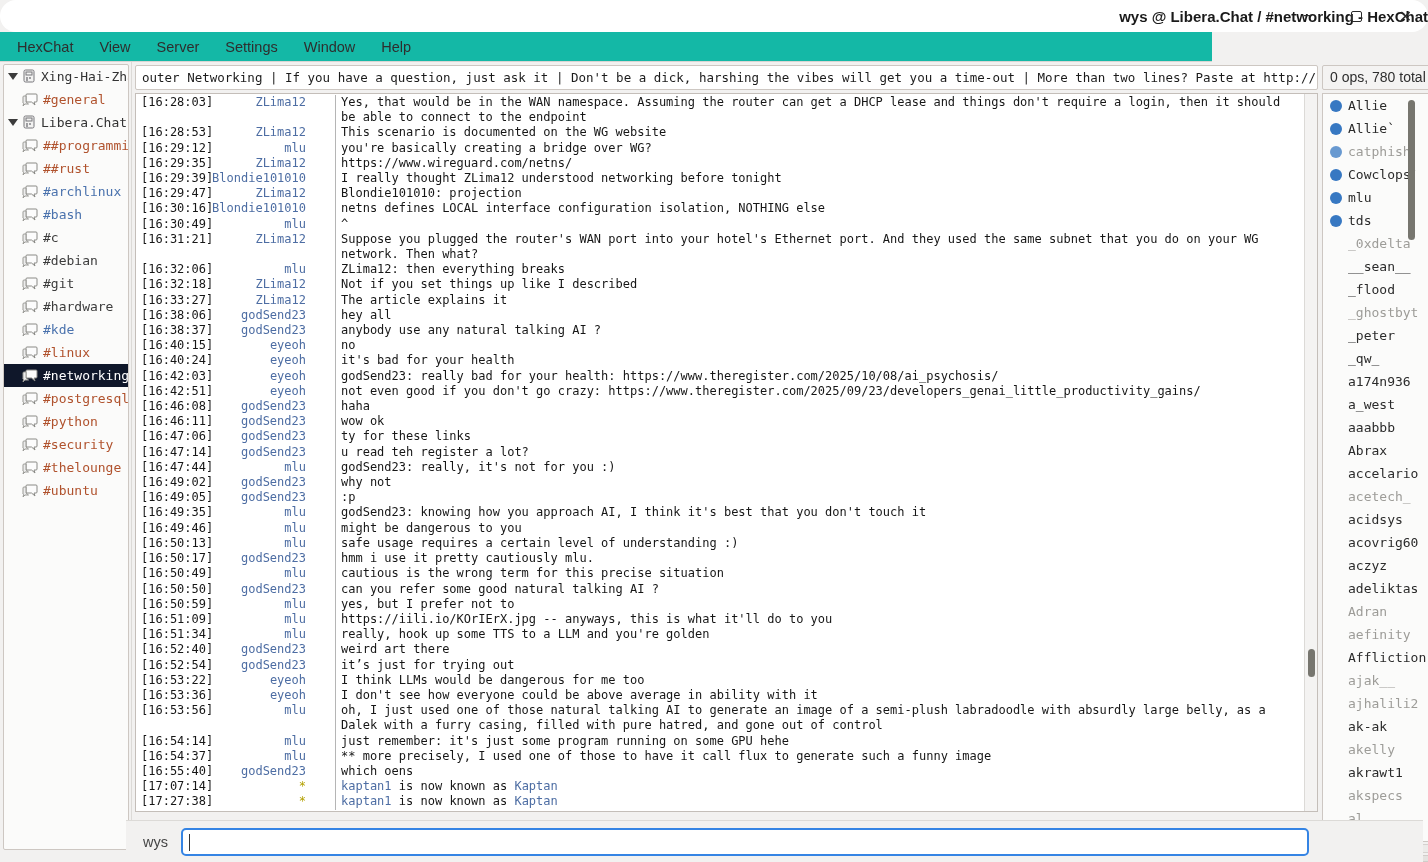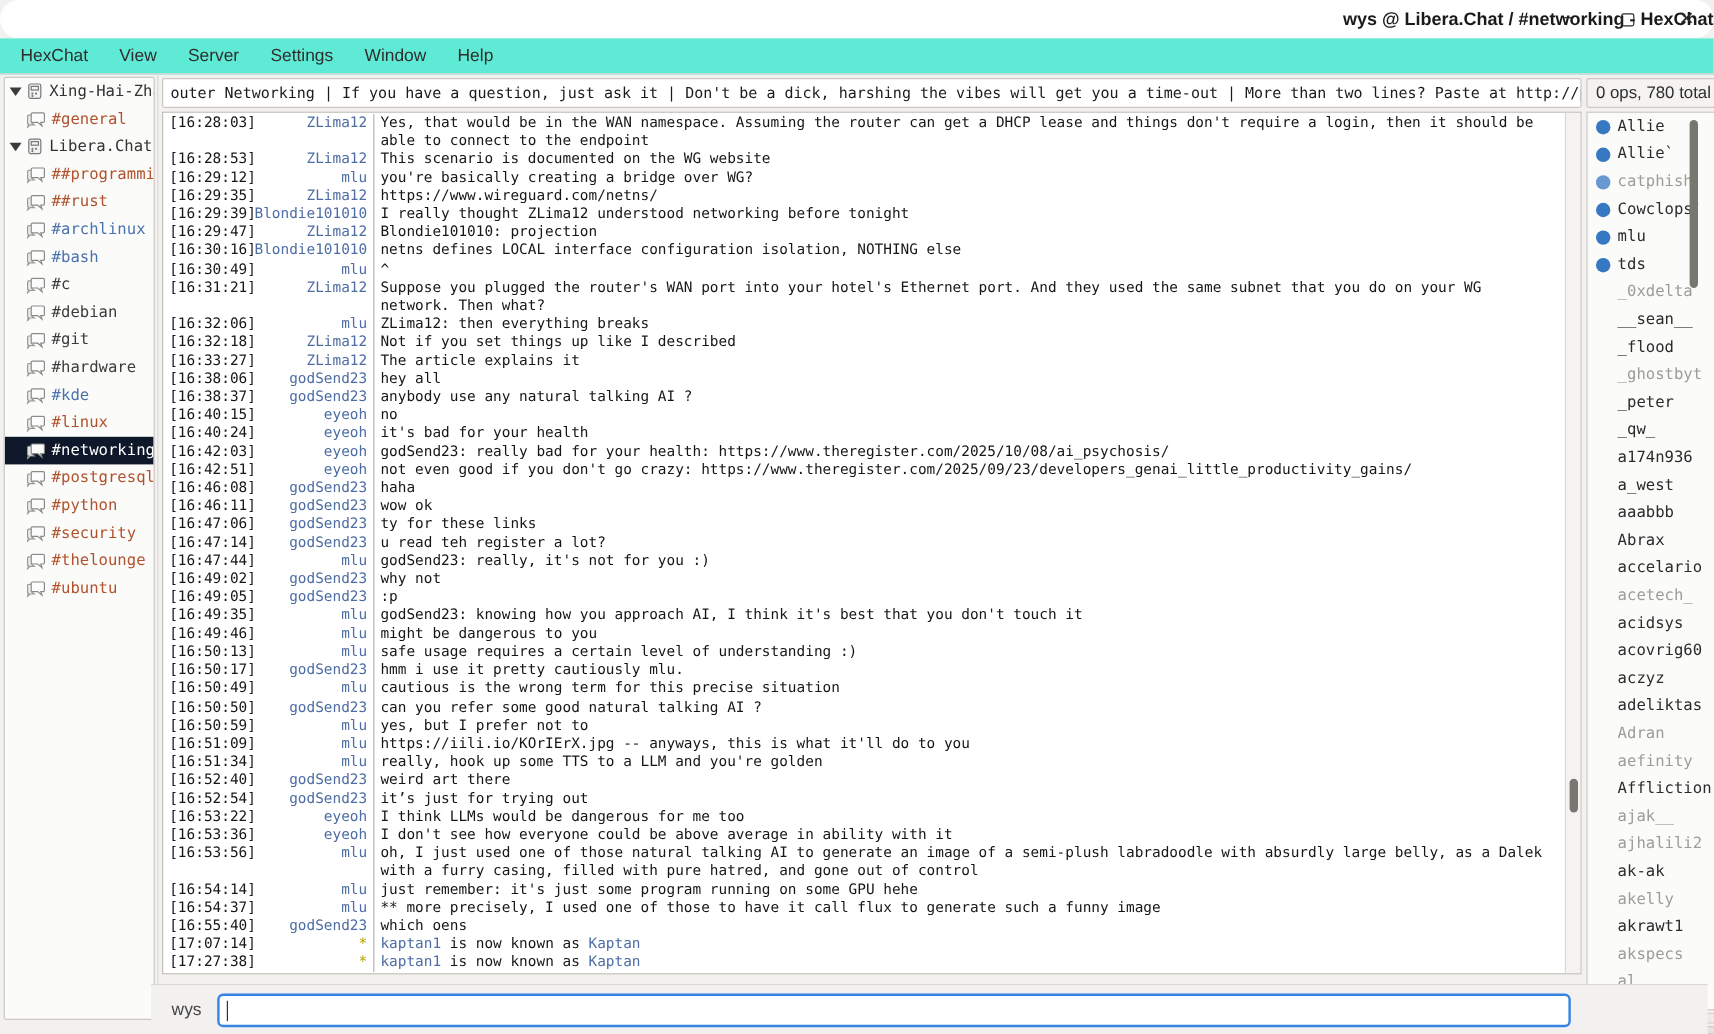--- a/index.html
+++ b/index.html
@@ -9,22 +9,22 @@
   
   .titlebar { position:absolute; left:0; top:0; width:1428px; height:32px;
     background:#ffffff; display:flex; align-items:center; justify-content:flex-end;border-radius:16px; }
   .title { font-size:15px; font-weight:bold; color:#1a1a1a; }
   .winctrls { position:absolute; right:14px; top:0; height:32px; display:flex; align-items:center; gap:32px; }
   .wc { width:17px; height:17px; display:flex; align-items:center; justify-content:center;
     color:#2b2b2b; font-size:16px; }
   .wc .sq { width:11px; height:11px; border:1.5px solid #2b2b2b; border-radius:2px; }
 
   
-  .menubar { position:absolute; left:0; top:32px; width:1428px; height:30px;
-    background:#5eead4; border-bottom:1px solid #d8d6d3; display:flex; align-items:center; padding-left:4px; }
+  .menubar { position:absolute; left:0; top:32px; width:1212px; height:30px;
+    background:#14b8a6; border-bottom:1px solid #d8d6d3; display:flex; align-items:center; padding-left:4px; }
   .menu-item { padding:0 13px; font-size:14.5px; color:#2e2e2e; height:30px; line-height:30px; }
 
   
   .tree-box { position:absolute; left:3px; top:64px; width:126px; height:786px;
     background:#fbfbfa; border:1px solid #cdc7c2; border-radius:2px; overflow:hidden;
     font-family:"DejaVu Sans Mono", monospace; font-size:13px; }
   .trow { height:23px; display:flex; align-items:center; white-space:nowrap; overflow:hidden; }
   .trow.server { padding-left:4px; color:#333; }
   .trow.chan { padding-left:36px; }
   .expander { width:0; height:0; border-left:5px solid transparent; border-right:5px solid transparent;
@@ -51,21 +51,21 @@
   
   .chat-box { position:absolute; left:135px; top:93px; width:1183px; height:719px;
     background:#ffffff; border:1px solid #c4beb9; overflow:hidden; }
   .chat-lines { position:absolute; left:0; top:1px; right:13px; bottom:0;
     font-family:"DejaVu Sans Mono", monospace; font-size:12px; line-height:15.2px; color:#161616; }
   .cl { display:flex; }
   .cl .t { flex:none; width:76px; padding-left:5px; white-space:pre; }
   .cl .n { flex:none; width:99px; text-align:right; padding-right:5px; color:#4d6da3; white-space:pre; }
   .cl .n.star { color:#b3a000; }
   .cl .m { flex:1; border-left:1px solid #b5b5b5; padding-left:5px; padding-right:6px;
-    word-break:break-word; }
+    word-break:break-word;margin-left:24px; }
   .cl .m .nickref { color:#4d6da3; }
   .chat-vsb { position:absolute; right:0; top:0; width:13px; height:100%;
     background:#f4f3f2; border-left:1px solid #dcdad7; }
   .chat-vsb .thumb { position:absolute; left:3px; width:7px; border-radius:4px; background:#77766f; }
 
   
   .user-box { position:absolute; left:1322px; top:93px; width:120px; height:749px;
     background:#fbfbfa; border:1px solid #cdc7c2; overflow:hidden;
     font-family:"DejaVu Sans Mono", monospace; font-size:13px; }
   .urow { height:23px; display:flex; align-items:center; padding-left:7px; white-space:nowrap; }

